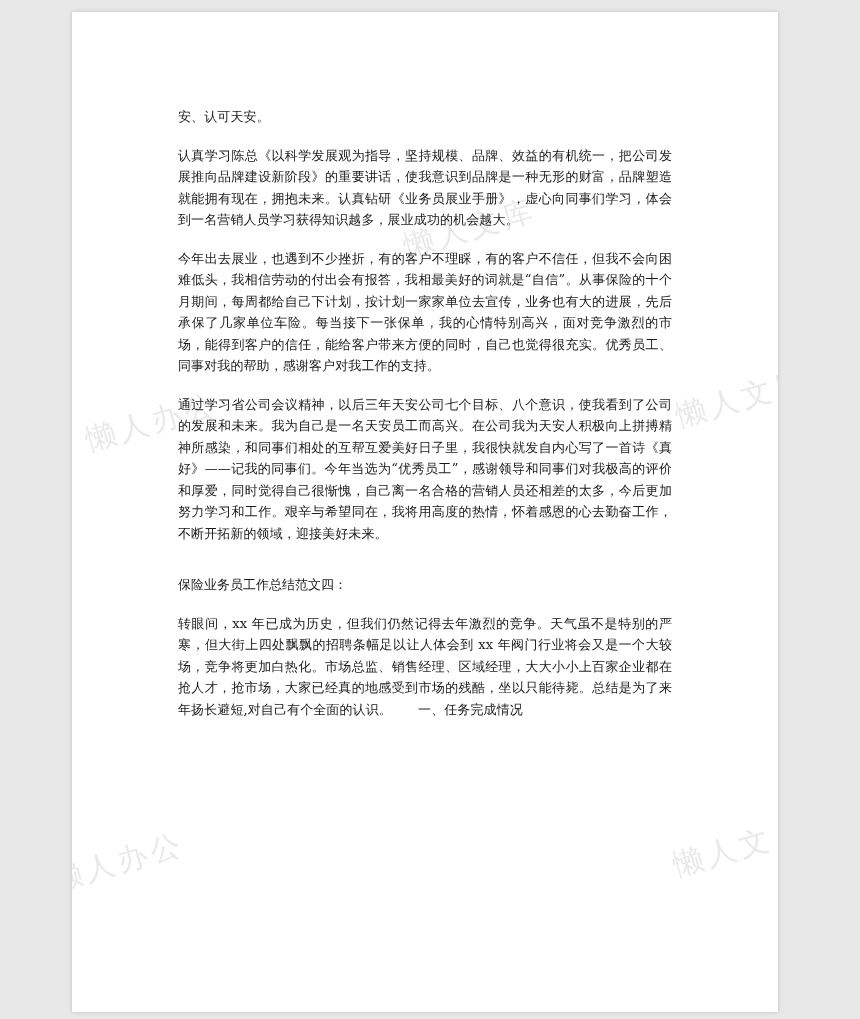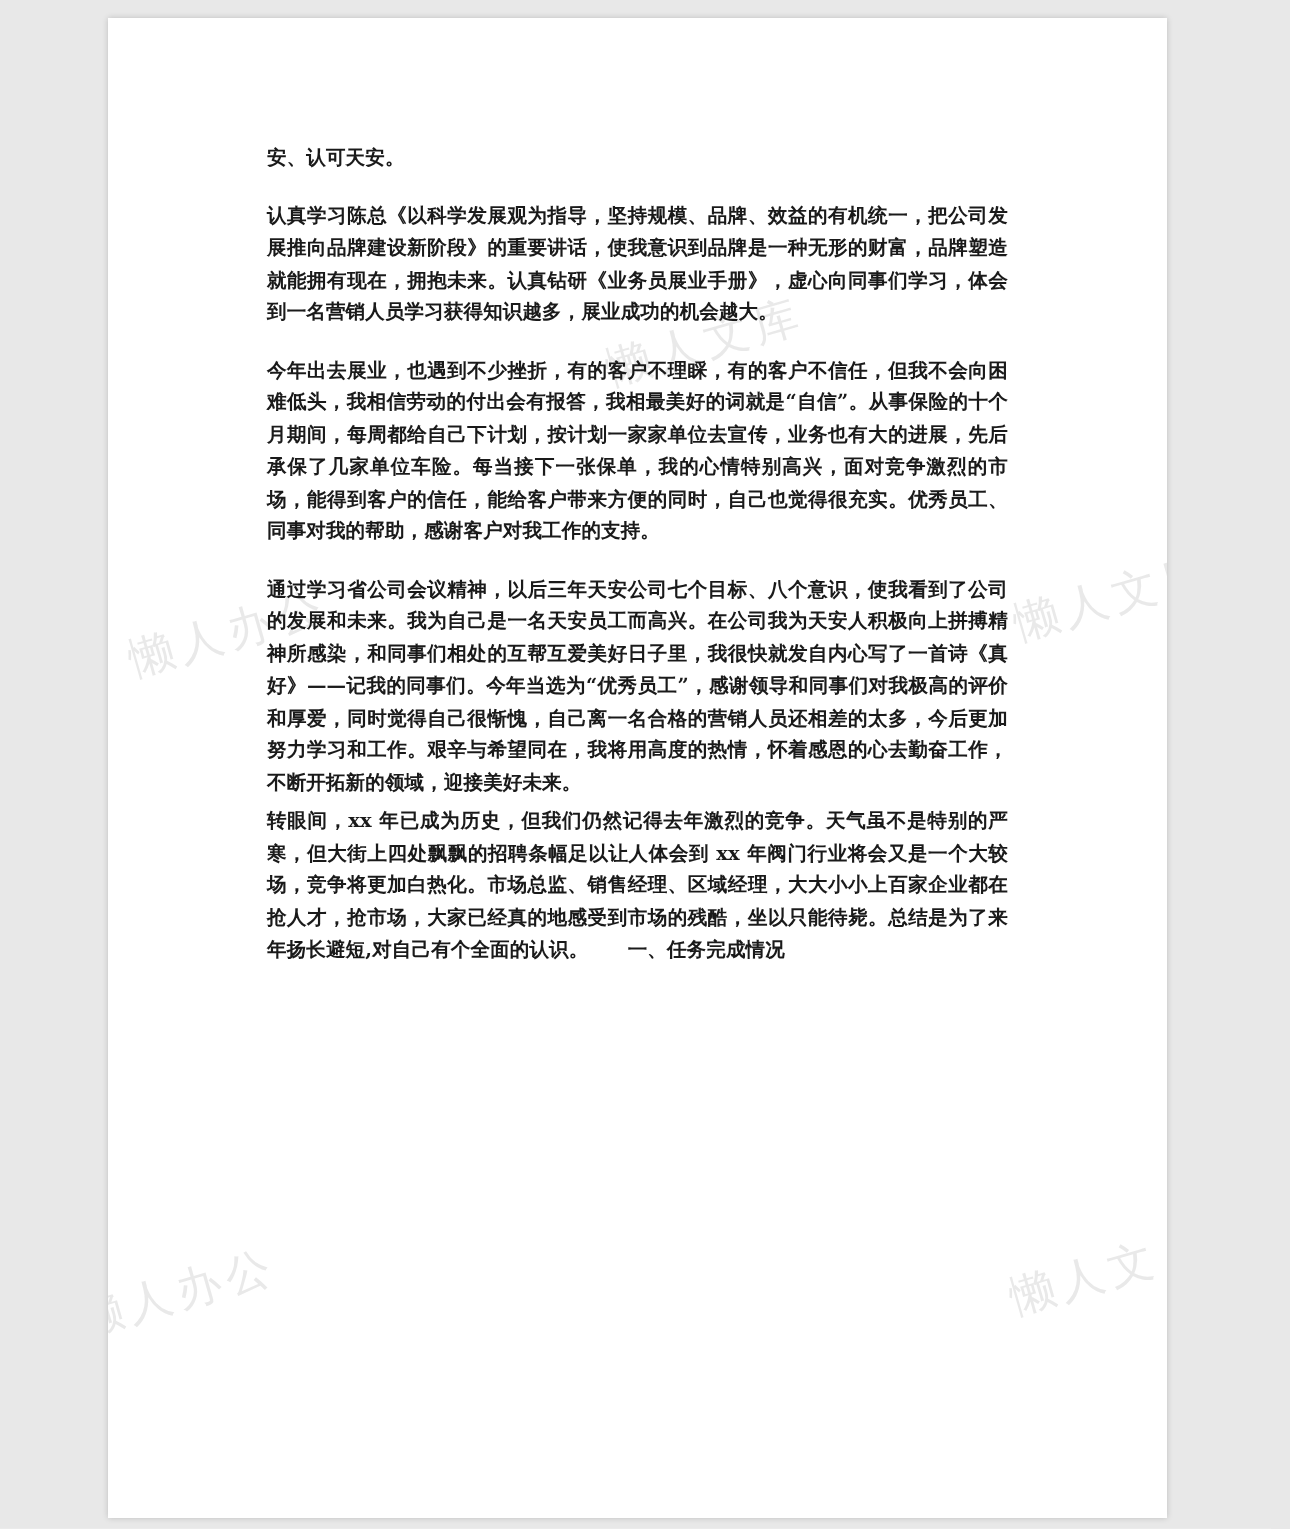--- a/index.html
+++ b/index.html
@@ -25,23 +25,22 @@
     top: 12px;
     width: 706px;
     height: 1000px;
     background: #ffffff;
     box-shadow: 0 0 4px rgba(0,0,0,0.18);
     overflow: hidden;
   }
   .content {
     position: absolute;
     left: 106px;
-    top: 83px;
+    top: 94px;
     width: 494px;
-    font-weight: bold;
   }
   p.para {
     margin: 0 0 17px 0;
     font-size: 13.0px;
     line-height: 21.5px;
     color: #1a1a1a;
     text-align: justify;
     text-justify: inter-ideograph;
     letter-spacing: 0.1px;
     font-family: "DejaVu Serif", "Liberation Serif", serif;
@@ -82,17 +81,18 @@
     <div class="watermark wm2">懒人文库</div>
     <div class="watermark wm3">懒人办公</div>
     <div class="watermark wm4">懒人文</div>
     <div class="watermark wm5">懒人办公</div>
 
     <div class="content">
       <p class="para">安、认可天安。</p>
       <p class="para">认真学习陈总《以科学发展观为指导，坚持规模、品牌、效益的有机统一，把公司发展推向品牌建设新阶段》的重要讲话，使我意识到品牌是一种无形的财富，品牌塑造就能拥有现在，拥抱未来。认真钻研《业务员展业手册》，虚心向同事们学习，体会到一名营销人员学习获得知识越多，展业成功的机会越大。</p>
       <p class="para">今年出去展业，也遇到不少挫折，有的客户不理睬，有的客户不信任，但我不会向困难低头，我相信劳动的付出会有报答，我相最美好的词就是“自信”。从事保险的十个月期间，每周都给自己下计划，按计划一家家单位去宣传，业务也有大的进展，先后承保了几家单位车险。每当接下一张保单，我的心情特别高兴，面对竞争激烈的市场，能得到客户的信任，能给客户带来方便的同时，自己也觉得很充实。优秀员工、同事对我的帮助，感谢客户对我工作的支持。</p>
       <p class="para tight">通过学习省公司会议精神，以后三年天安公司七个目标、八个意识，使我看到了公司的发展和未来。我为自己是一名天安员工而高兴。在公司我为天安人积极向上拼搏精神所感染，和同事们相处的互帮互爱美好日子里，我很快就发自内心写了一首诗《真好》——记我的同事们。今年当选为“优秀员工”，感谢领导和同事们对我极高的评价和厚爱，同时觉得自己很惭愧，自己离一名合格的营销人员还相差的太多，今后更加努力学习和工作。艰辛与希望同在，我将用高度的热情，怀着感恩的心去勤奋工作，不断开拓新的领域，迎接美好未来。</p>
+      <p class="heading">保险业务员工作总结范文四：</p>
       <p class="para">转眼间，xx 年已成为历史，但我们仍然记得去年激烈的竞争。天气虽不是特别的严寒，但大街上四处飘飘的招聘条幅足以让人体会到 xx 年阀门行业将会又是一个大较场，竞争将更加白热化。市场总监、销售经理、区域经理，大大小小上百家企业都在抢人才，抢市场，大家已经真的地感受到市场的残酷，坐以只能待毙。总结是为了来年扬长避短,对自己有个全面的认识。　　一、任务完成情况</p>
     </div>
 
   </div>
 </div>
 
 </body></html>

